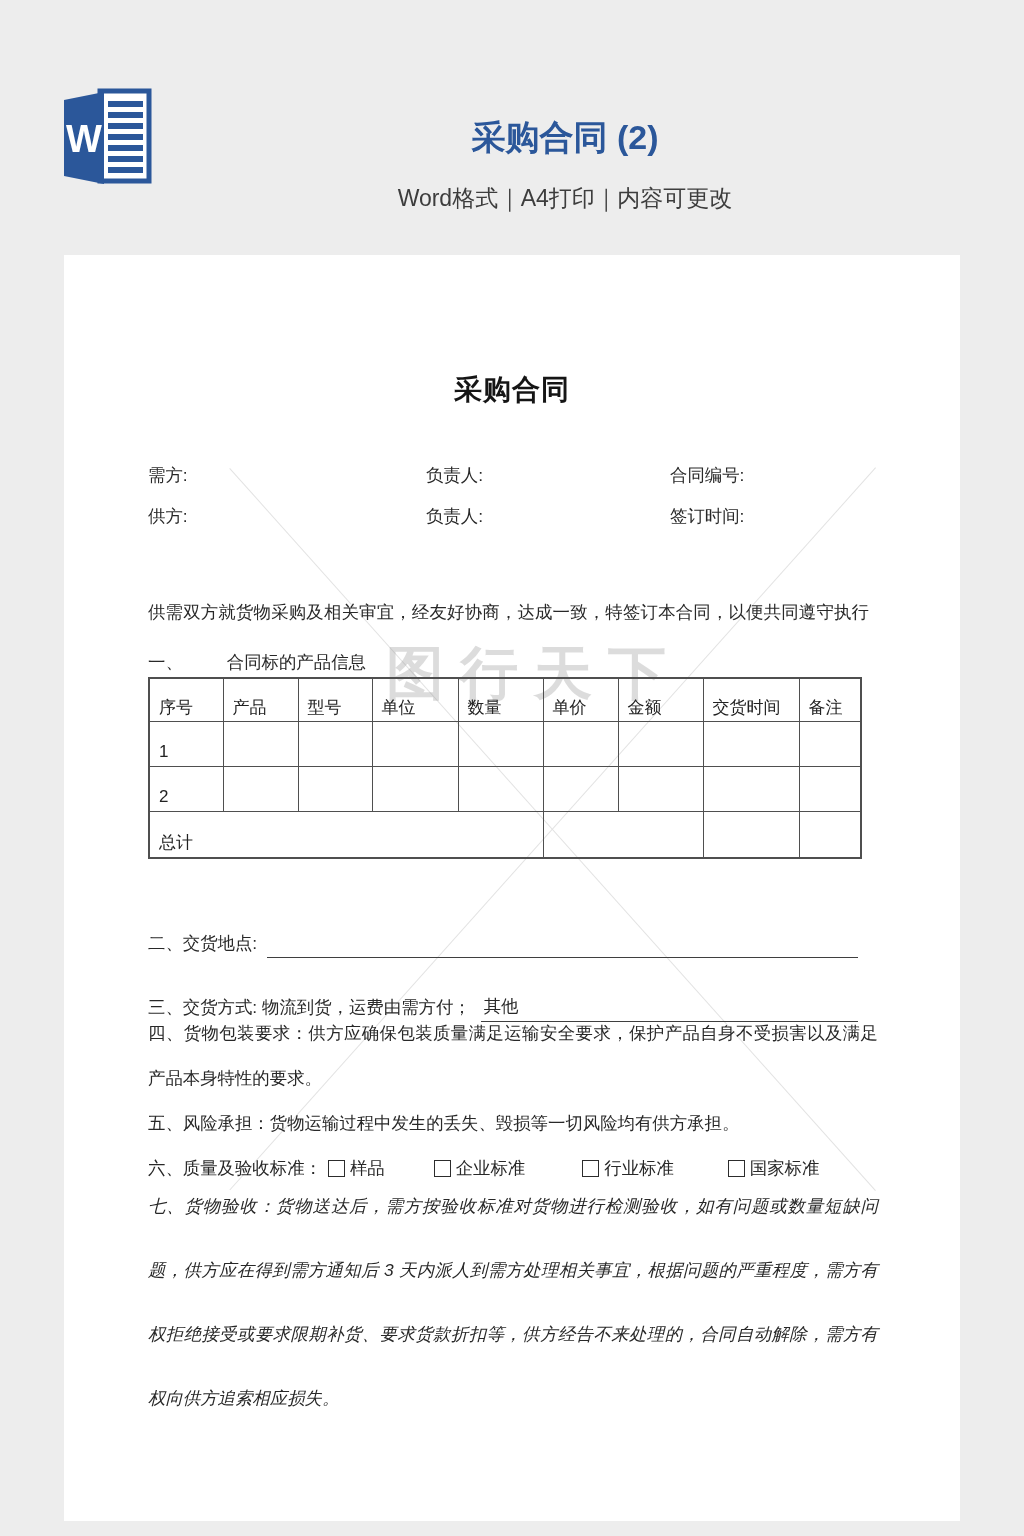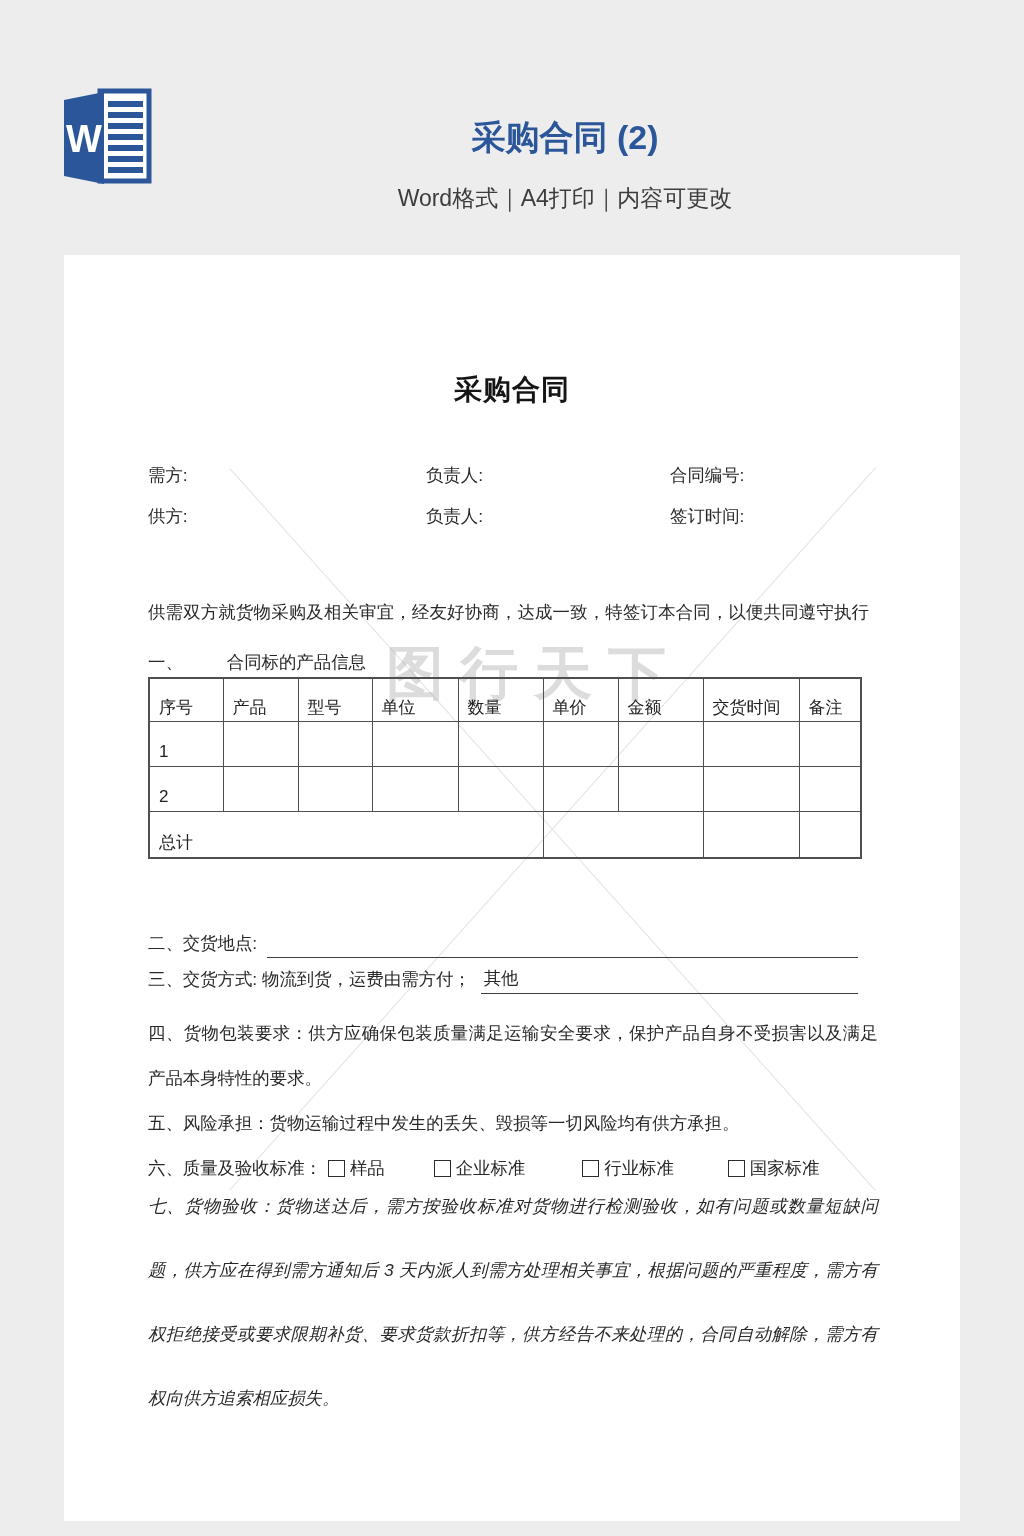--- a/index.html
+++ b/index.html
@@ -32,21 +32,21 @@
   
   .ptable{position:absolute;top:422px;left:84px;border-collapse:collapse;table-layout:fixed;width:712px;
           border:2px solid #4f4f4f;font-size:17px;color:#222;}
   .ptable td{border:1px solid #4f4f4f;padding:16px 0 0 9px;vertical-align:middle;overflow:hidden;}
   .tr-head{height:43px;}
   .tr-item{height:45px;}
   .tr-total{height:47px;}
   
   .sec{line-height:45px;}
   .sec2{top:666px;display:flex;align-items:flex-end;padding-right:20px;}
-  .sec3{top:702px;display:flex;align-items:flex-end;padding-right:20px;justify-content:center;}
+  .sec3{top:730px;display:flex;align-items:flex-end;padding-right:20px;justify-content:center;}
   .sec-label{white-space:nowrap;margin-right:10px;}
   .blank-line{flex:1;border-bottom:1px solid #3f3f3f;margin-bottom:8px;height:24px;}
   .underlined{border-bottom:1px solid #3f3f3f;margin-bottom:8px;line-height:29px;padding:0 3px;white-space:nowrap;}
   .sec4{top:756px;text-align:justify;}
   .sec5{top:846px;}
   .sec6{top:891px;display:flex;align-items:center;white-space:nowrap;}
   .opt{display:inline-flex;align-items:center;}
   .opt-1{margin-left:6px;}
   .opt-2{margin-left:49px;}
   .opt-3{margin-left:57px;}

